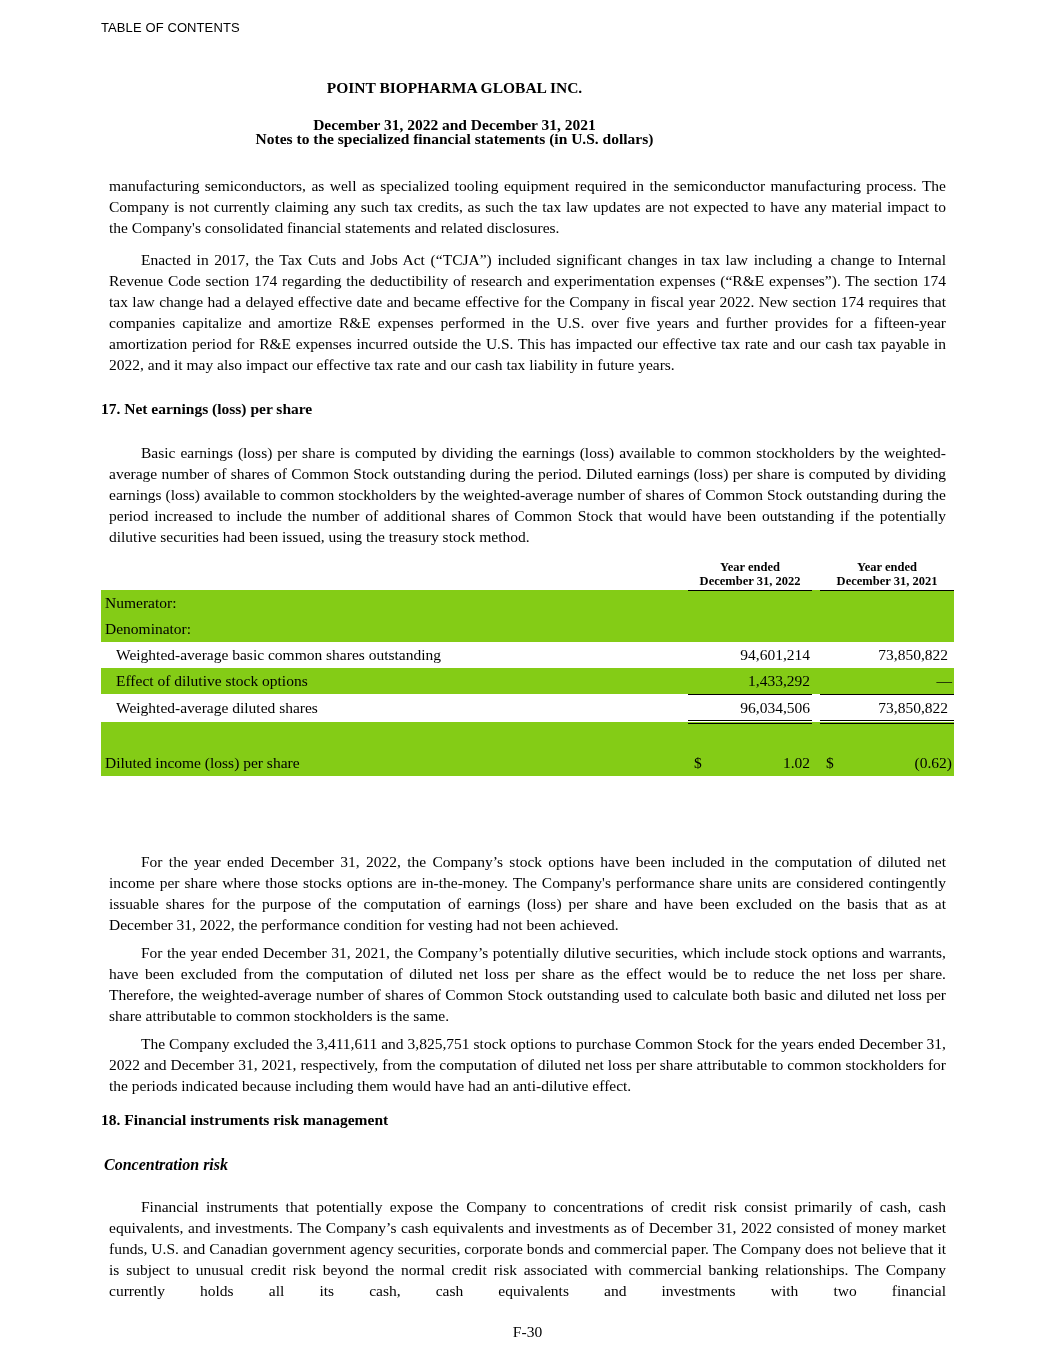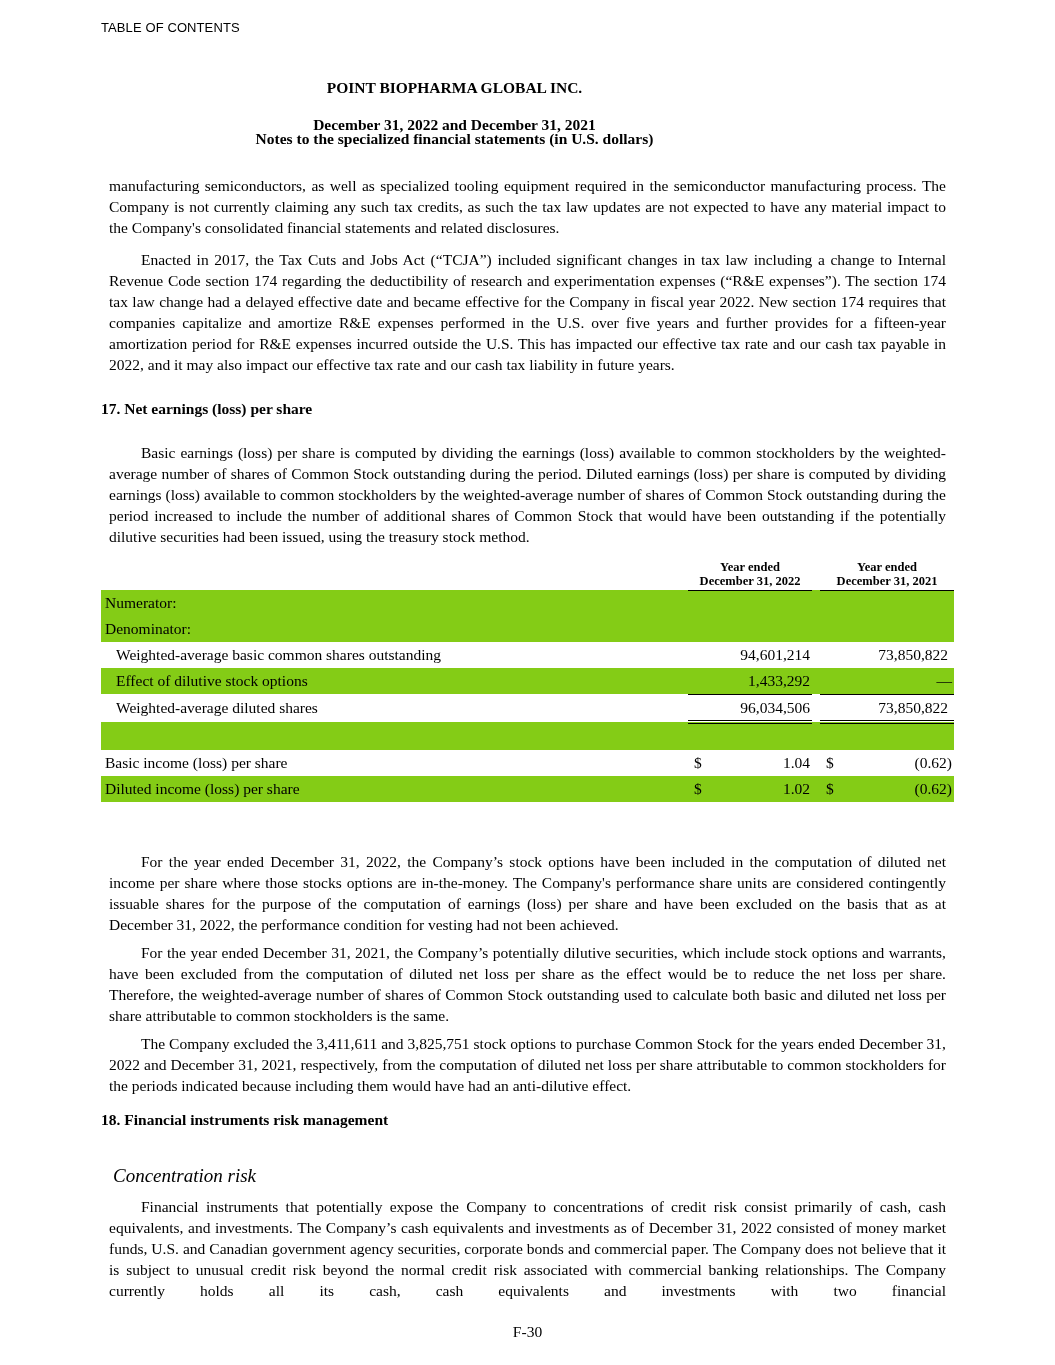--- a/index.html
+++ b/index.html
@@ -3,21 +3,21 @@
 <meta charset="utf-8">
 <style>
   html, body { margin: 0; padding: 0; background: #ffffff; }
   body { width: 1055px; height: 1365px; position: relative; overflow: hidden; color: #000; font-family: "Liberation Serif", serif; }
   .toc { position: absolute; left: 101px; top: 20px; font-family: "Liberation Sans", sans-serif; font-size: 13px; letter-spacing: 0.1px; color: #000000; text-decoration: none; }
   .hdr { position: absolute; left: 0; width: 909px; text-align: center; font-weight: bold; font-size: 15.5px; }
   .content { position: absolute; left: 101px; width: 853px; }
   p.body { margin: 8px; font-size: 15.5px; line-height: 21px; text-align: justify; }
   p.indent { text-indent: 32px; }
   .sect { font-weight: bold; font-size: 15.5px; margin: 0; }
-  .sub { font-style: italic; font-size: 19px; margin: 12px; }
+  .sub { font-style: italic; font-size: 16px; margin: 3px; font-weight: bold; }
   table.eps { position: absolute; left: 101px; top: 556px; width: 853px; border-collapse: collapse; font-size: 15.5px; }
   table.eps td { padding: 0; height: 25.8px; vertical-align: middle; white-space: nowrap; }
   .hl td { background: #84cc16; }
   .colh { font-weight: bold; font-size: 12.5px; text-align: center; line-height: 14px; padding-bottom: 2px !important; vertical-align: bottom !important; border-bottom: 1.5px solid #000; }
   .lab { padding-left: 4px !important; }
   .lab2 { padding-left: 15px !important; }
   .cur { text-align: left; padding-left: 6px !important; }
   .num { text-align: right; padding-right: 2px !important; }
   .gap { width: 8px; }
   .ul { border-bottom: 1.5px solid #000; }
@@ -110,28 +110,20 @@
     <td class="num dul" style="padding-right:6px !important;">73,850,822</td>
   </tr>
   <tr class="hl">
     <td></td>
         <td></td>
         <td></td>
         <td></td>
         <td></td>
         <td></td>
   </tr>
-  <tr>
-    <td class="lab">Basic income (loss) per share</td>
-    <td class="cur">$</td>
-    <td class="num">1.04</td>
-    <td class="gap"></td>
-    <td class="cur">$</td>
-    <td class="num">(0.62)</td>
-  </tr>
   <tr class="hl">
     <td class="lab">Diluted income (loss) per share</td>
     <td class="cur">$</td>
     <td class="num">1.02</td>
     <td class="gap"></td>
     <td class="cur">$</td>
     <td class="num">(0.62)</td>
   </tr>
 </tbody>
   </table>

